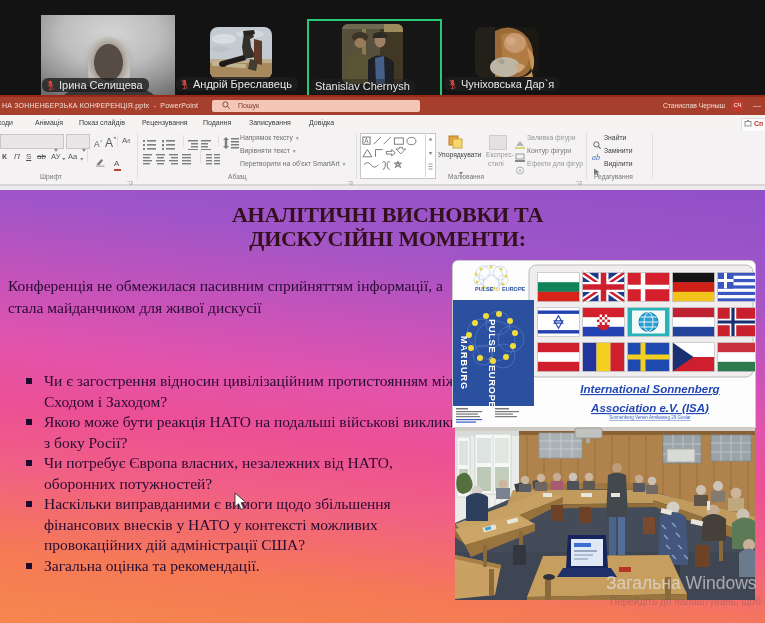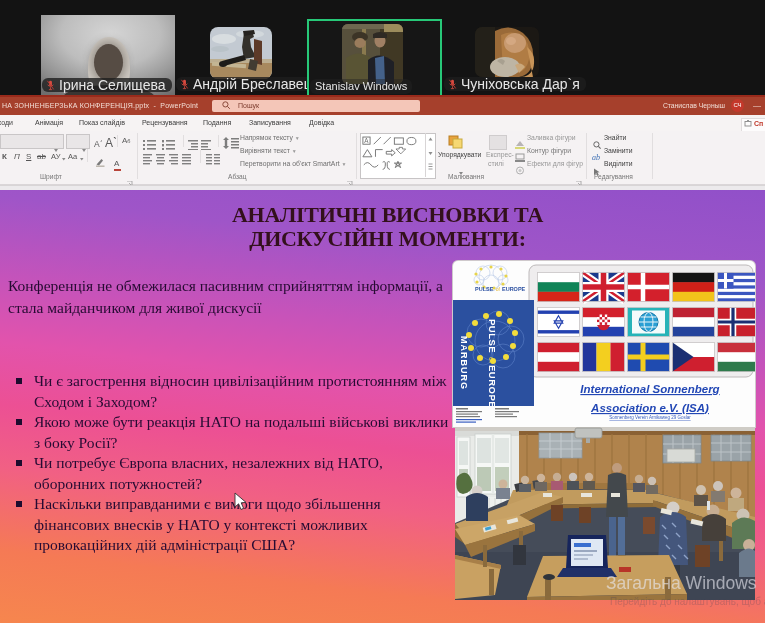--- a/index.html
+++ b/index.html
@@ -1,19 +1,19 @@
 <!DOCTYPE html>
 <html><head><meta charset="utf-8">
 <style>
 html,body{margin:0;padding:0;width:765px;height:623px;overflow:hidden;background:#000;}
 body{font-family:"Liberation Sans",sans-serif;position:relative;}
 .abs{position:absolute;}
 
 #vbar{position:absolute;left:0;top:0;width:765px;height:96px;background:#131313;}
-.nametag{position:absolute;background:rgba(30,30,30,.8);color:#e6e6e6;border-radius:6px;font-size:14px;line-height:14px;padding:0 6px 0 4px;height:14px;white-space:nowrap;display:flex;align-items:center;gap:4px;}
+.nametag{position:absolute;background:rgba(30,30,30,.8);color:#e6e6e6;border-radius:6px;font-size:11px;line-height:14px;padding:0 6px 0 4px;height:14px;white-space:nowrap;display:flex;align-items:center;gap:4px;}
 .mic{width:9px;height:11px;flex:0 0 auto;}
 
 #t1{position:absolute;left:41px;top:15px;width:134px;height:80px;background:
  radial-gradient(110px 72px at 52% 24%,#d5d5d5 0%,#bdbdbd 45%,#949494 75%,#6e6e6e 100%);overflow:hidden;}
 #t1 .hair{position:absolute;left:47px;top:22px;width:42px;height:58px;border-radius:50% 50% 40% 40%;background:#cec9c2;}
 #t1 .face{position:absolute;left:53px;top:29px;width:29px;height:37px;border-radius:50%;background:#564c44;box-shadow:0 0 9px 3px rgba(80,70,62,.45);}
 #t1 .sh{position:absolute;left:22px;top:70px;width:92px;height:26px;border-radius:50% 50% 0 0;background:#3a3633;}
 
 #t2i{position:absolute;left:210px;top:27px;width:62px;height:52px;border-radius:8px;overflow:hidden;}
 
@@ -35,21 +35,21 @@
 .vsep{position:absolute;top:2px;height:46px;width:1px;background:#e1dedf;}
 .glabel{position:absolute;top:42px;font-size:6.6px;color:#767676;}
 .rbtn{position:absolute;font-size:6.8px;color:#555;white-space:nowrap;}
 .gray{color:#979797;}
 #pstrip{position:absolute;left:0;top:185px;width:765px;height:5px;background:#eceaec;border-top:1px solid #d8d5d6;}
 
 #slide{position:absolute;left:0;top:190px;width:765px;height:433px;background:linear-gradient(186.5deg,#9150c9 0%,#9f55c8 18%,#c653ba 34%,#e253ac 46%,#ec5094 58%,#f16084 70%,#f57a55 86%,#f6864e 100%);overflow:hidden;font-family:"Liberation Serif",serif;}
 #stitle{position:absolute;left:5px;top:13px;width:765px;text-align:center;color:#33101c;font-weight:bold;font-size:22px;line-height:23.5px;letter-spacing:-0.3px;}
 .body1{position:absolute;left:8px;top:85px;width:452px;color:#270b33;font-size:15.5px;line-height:21.5px;}
 .body2{position:absolute;left:8px;top:136px;width:470px;color:#1e0d36;font-size:16px;line-height:21px;font-weight:bold;font-style:italic;}
-#blist{position:absolute;left:14px;top:181px;width:452px;color:#270b33;font-size:15.5px;line-height:20.5px;}
+#blist{position:absolute;left:24px;top:181px;width:452px;color:#270b33;font-size:15.5px;line-height:20.5px;}
 #blist .it{position:relative;padding-left:20px;}
 #blist .it:before{content:"";position:absolute;left:2px;top:7px;width:6px;height:6px;background:#1c0b2e;}
 
 #wm{position:absolute;left:606px;top:383px;font-family:"Liberation Sans",sans-serif;font-size:17.5px;color:rgba(232,232,240,.62);white-space:nowrap;}
 #wm2{position:absolute;left:610px;top:406px;font-family:"Liberation Sans",sans-serif;font-size:10px;color:rgba(75,68,90,.28);white-space:nowrap;}
 
 #panel{position:absolute;left:453px;top:71px;width:302px;height:166px;background:#fdfdfd;border-radius:5px 5px 0 0;box-shadow:0 0 0 1px #cfc9cc;}
 #photo{position:absolute;left:455px;top:237px;width:300px;height:173px;overflow:hidden;}
 </style></head>
 <body>
@@ -92,21 +92,21 @@
         <rect x="42" y="0" width="19" height="8" fill="#9c8c5c"></rect>
         <rect x="0" y="0" width="42" height="5" fill="#6e6850"></rect>
     <ellipse cx="18" cy="13" rx="8" ry="5" fill="#3c3426"></ellipse>
     <ellipse cx="18" cy="19" rx="5.5" ry="5" fill="#9a7c5c"></ellipse>
     <path d="M4 34 Q18 24 32 36 L32 60 L4 60 Z" fill="#595434"></path>
     <ellipse cx="38" cy="17" rx="5.5" ry="6.5" fill="#a08064"></ellipse>
         <path d="M31 10 Q38 6 45 10 L45 14 L31 14 Z" fill="#2e2a24"></path>
     <path d="M26 36 Q38 26 52 38 L52 60 L26 60 Z" fill="#1f2026"></path>
     <path d="M33 34 L42 32 L43 60 L34 60 Z" fill="#44618a"></path>
   </svg></div>
-  <div class="nametag" style="left:310px;top:79px;background:rgba(35,35,35,.45);font-size:11px;padding:0 5px;height:15px;line-height:15px;">Stanislav Windows</div>
+  <div class="nametag" style="left:310px;top:79px;background:rgba(35,35,35,.45);font-size:11px;padding:0 5px;height:15px;line-height:15px;">Stanislav Chernysh</div>
   <div id="t4i"><svg width="64" height="50" viewBox="0 0 64 50">
     <rect width="64" height="50" fill="#1b1814"></rect>
     <rect x="0" y="0" width="20" height="50" fill="#232019"></rect>
     <path d="M20 4 Q34 -4 48 6 Q60 16 58 34 Q56 48 44 50 L20 50 Z" fill="#9a6a38"></path>
     <path d="M26 8 Q38 2 48 10 Q56 18 54 32 Q52 44 42 46 L28 46 Z" fill="#b07c44"></path>
     <ellipse cx="40" cy="16" rx="11" ry="10" fill="#c89a70"></ellipse>
     <ellipse cx="36" cy="14" rx="5" ry="4" fill="#d4a882"></ellipse>
     <path d="M52 20 Q62 28 58 42 Q54 50 46 50 L58 50 Z" fill="#c89458"></path>
     <ellipse cx="30" cy="40" rx="15" ry="10" fill="#beb5a4"></ellipse>
     <path d="M22 34 Q26 30 30 34 L28 38 Z" fill="#a8a090"></path>
@@ -342,20 +342,21 @@
 </div>
 <div id="pstrip"></div>
 <div id="slide">
   <div id="stitle">АНАЛІТИЧНІ ВИСНОВКИ ТА<br>ДИСКУСІЙНІ МОМЕНТИ:</div>
   <div class="body1">Конференція не обмежилася пасивним сприйняттям інформації, а<br>стала майданчиком для живої дискусії</div>
   <div id="blist">
     <div class="it">Чи є загострення відносин цивілізаційним протистоянням між<br>Сходом і Заходом?</div>
     <div class="it">Якою може бути реакція НАТО на подальші військові виклики<br>з боку Росії?</div>
     <div class="it">Чи потребує Європа власних, незалежних від НАТО,<br>оборонних потужностей?</div>
     <div class="it">Наскільки виправданими є вимоги щодо збільшення<br>фінансових внесків у НАТО у контексті можливих<br>провокаційних дій адміністрації США?</div>
+    <div class="it">Загальна оцінка та рекомендації.</div>
   </div>
   <div id="panel">
     <svg width="302" height="166" viewBox="0 0 302 166">
 
       <rect x="76" y="4" width="224" height="112" rx="7" fill="#efedee" stroke="#bdb9ba" stroke-width="1"></rect>
       <g id="flags">
       <g transform="translate(84.5,11.5)">
             <rect width="42" height="29" fill="#fff"></rect>
             <rect y="9.7" width="42" height="9.7" fill="#108458"></rect>
             <rect y="19.3" width="42" height="10.2" fill="#d62518"></rect>

